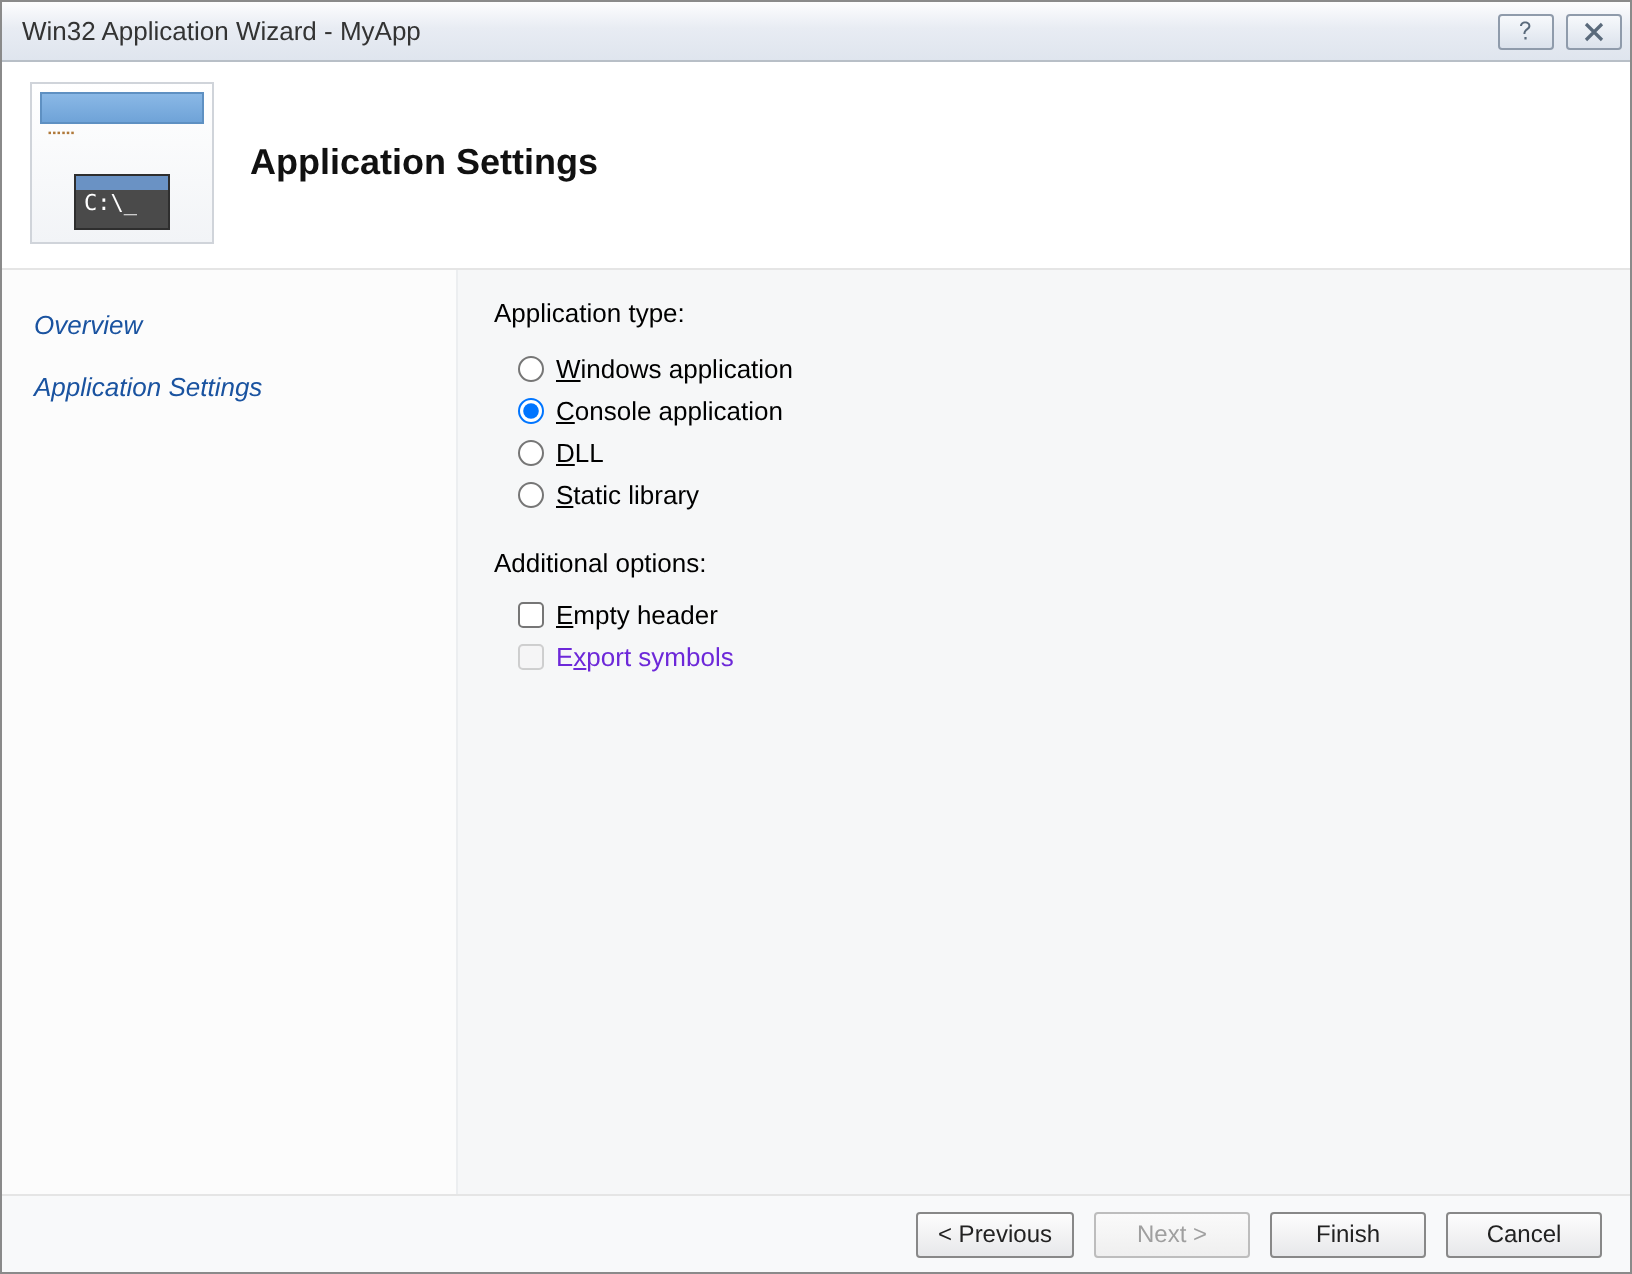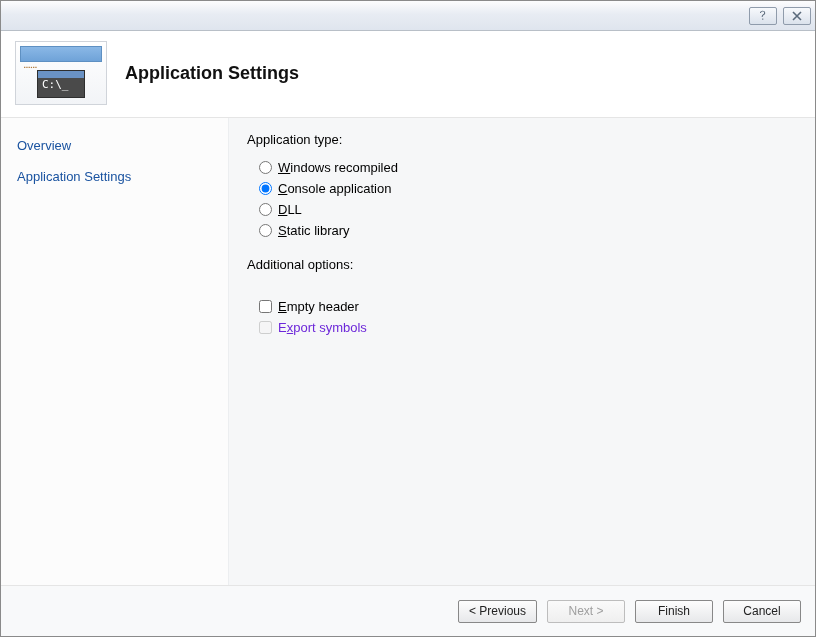--- a/index.html
+++ b/index.html
@@ -46,21 +46,21 @@
   }
   .titlebtn svg { display: block; }
   .header {
     display: flex;
     align-items: center;
     padding: 10px 14px 12px 14px;
     border-bottom: 1px solid #e5e5e5;
     background: #fff;
   }
   .header-icon {
-    width: 92px; height: 64px;
+    width: 92px; height: 81px;
     border: 1px solid #d0d4da;
     background: linear-gradient(#ffffff,#f2f4f7);
     display:flex; align-items:flex-end; justify-content:center;
     padding:6px;
     position:relative;
   }
   .header-icon::before {
     content:"";
     position:absolute; top:4px; left:4px; right:4px; height:14px;
     background: linear-gradient(#8ab8e6,#6fa3d8);
@@ -94,20 +94,21 @@
   .body {
     flex: 1;
     display: flex;
     min-height: 0;
   }
   .sidebar {
     width: 228px;
     background: #fcfcfc;
     border-right: 1px solid #eceef0;
     padding: 16px 14px;
+    font-style: italic;
   }
   .sidebar-item {
     font-size: 13px;
     color: #1a53a0;
     padding: 4px 2px;
     margin-bottom: 8px;
     cursor: pointer;
   }
   .sidebar-item.active {
     text-decoration: none;
@@ -129,23 +130,23 @@
   }
   .opt {
     display:flex; align-items:center;
     padding: 3px 0 3px 12px;
     gap: 6px;
   }
   .opt input { margin:0; }
   .opt label { cursor: pointer; }
   .opt.disabled label { color: #6d28d9; }
   .ul { text-decoration: underline; }
-  .sublabel { margin-top: 16px; margin-bottom: 24px; }
+  .sublabel { margin-top: 16px; margin-bottom: 8px; }
   .footer {
-    height: 51px;
+    height: 39px;
     border-top: 1px solid #e5e5e5;
     background: #f8f9fa;
     display:flex; align-items:center; justify-content:flex-end;
     padding: 0 14px;
     gap: 10px;
   }
   .btn {
     min-width: 78px;
     height: 23px;
     border: 1px solid #888;
@@ -163,20 +164,21 @@
     background: linear-gradient(#fafafa,#efefef);
     cursor: default;
   }
 </style>
 </head>
 <body>
 
 <div class="window">
 
   <div class="titlebar">
+    <span>Win32 Application Wizard - MyApp</span>
     <div class="titlebar-spacer"></div>
     <div class="titlebtn">
       <svg width="10" height="12" viewBox="0 0 10 12">
         <path d="M2 3c0-1.2 1.1-2.2 2.6-2.2S7.2 1.7 7.2 3c0 1-0.6 1.5-1.4 2.1C5 5.7 4.7 6.1 4.7 7h-1c0-1.4 0.6-2 1.5-2.7 0.6-0.5 1-0.8 1-1.4 0-0.8-0.7-1.3-1.6-1.3S3 2.3 3 3H2z M4.2 8.5h1.1v1.2H4.2z" fill="#5a6a7b"></path>
       </svg>
     </div>
     <div class="titlebtn">
       <svg width="10" height="10" viewBox="0 0 10 10">
         <path d="M1 1 L9 9 M9 1 L1 9" stroke="#5a6a7b" stroke-width="1.6"></path>
       </svg>
@@ -196,21 +198,21 @@
       <div class="sidebar-item">Overview</div>
       <div class="sidebar-item active">Application Settings</div>
     </div>
 
     <div class="content">
       <div class="col">
         <div class="section-label">Application type:</div>
 
         <div class="opt">
           <input type="radio" name="apptype" style="">
-          <label><span></span><span class="ul">W</span><span>indows recompiled</span></label>
+          <label><span></span><span class="ul">W</span><span>indows application</span></label>
         </div>
         <div class="opt">
           <input type="radio" name="apptype" checked="" style="">
           <label><span></span><span class="ul">C</span><span>onsole application</span></label>
         </div>
         <div class="opt">
           <input type="radio" name="apptype" style="">
           <label><span></span><span class="ul">D</span><span>LL</span></label>
         </div>
         <div class="opt">

